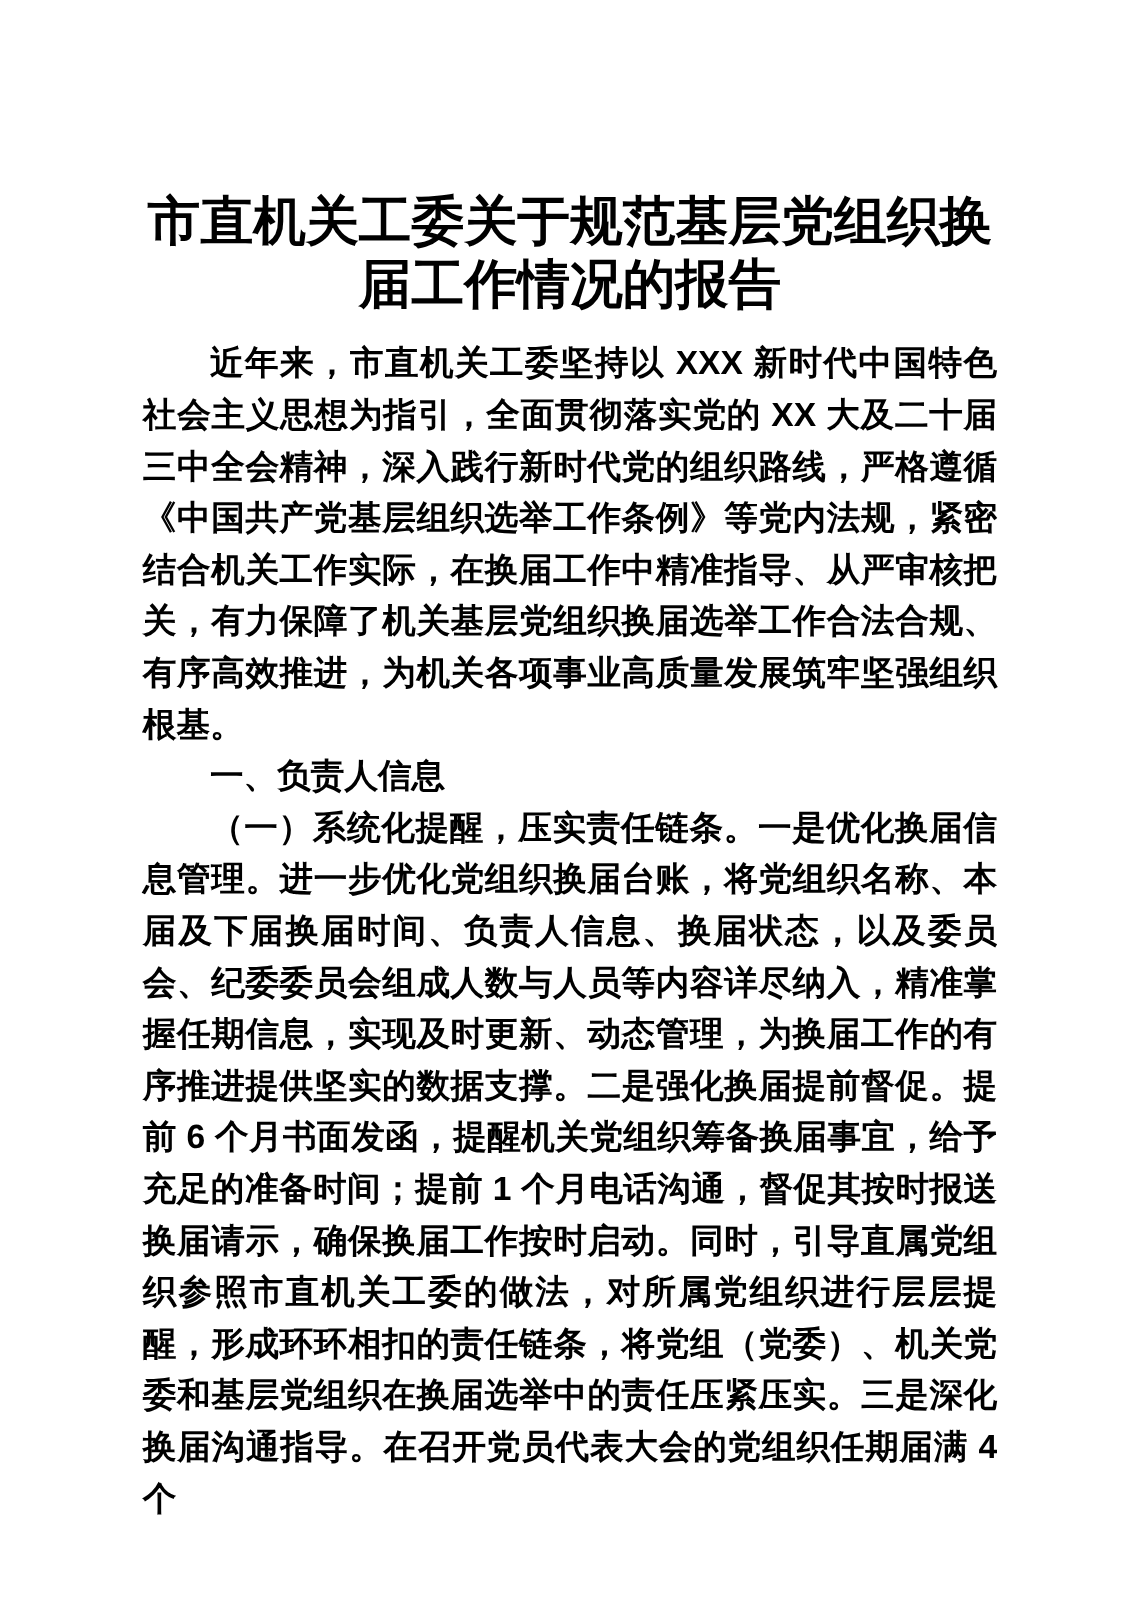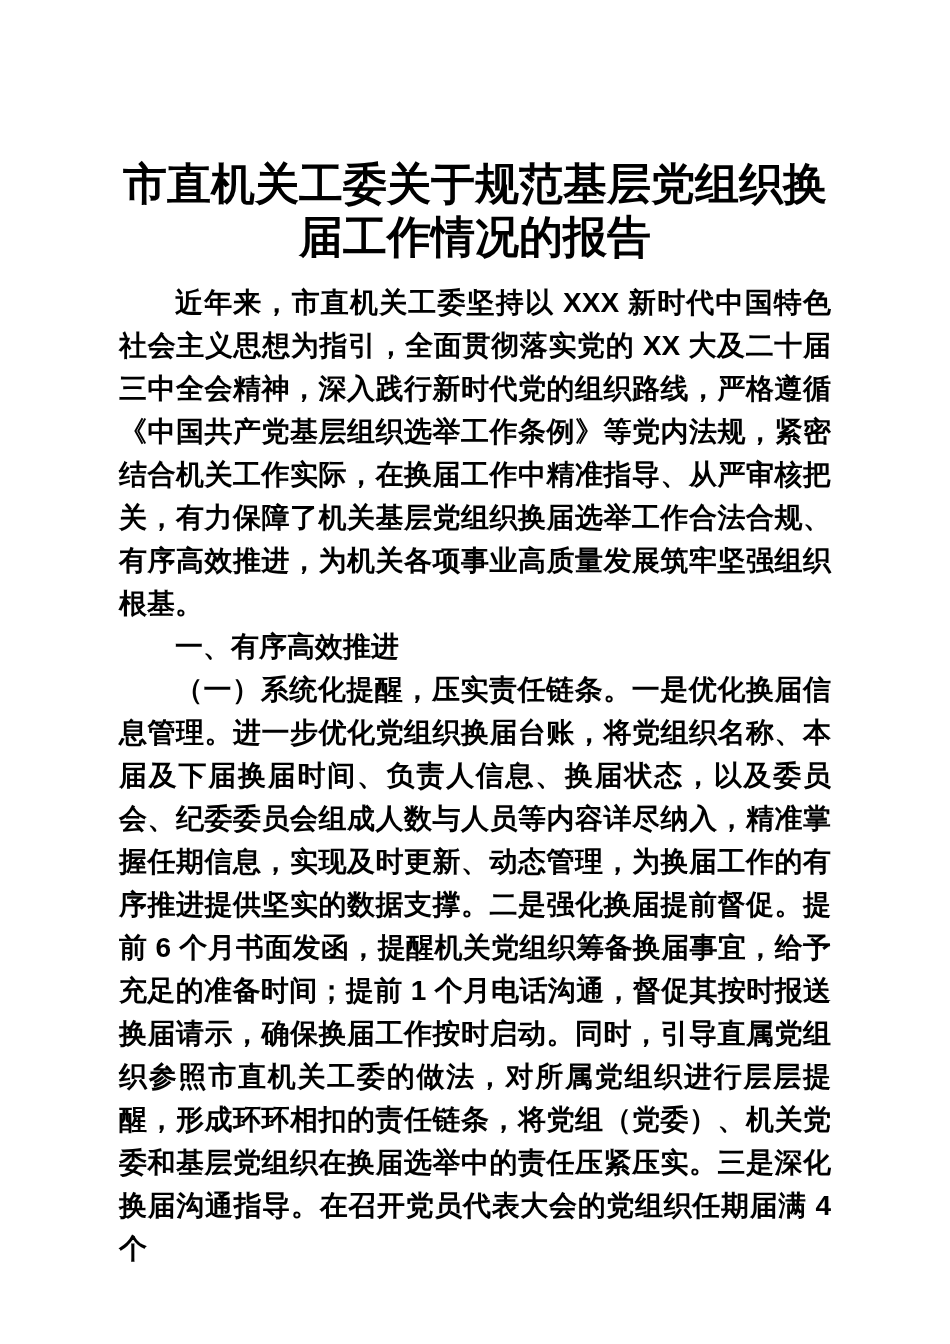--- a/index.html
+++ b/index.html
@@ -42,16 +42,16 @@
     font-weight: bold;
   }
 </style>
 </head>
 <body>
 
 <div class="page">
   <div class="doc">
     <h1 class="doc-title">市直机关工委关于规范基层党组织换届工作情况的报告</h1>
     <p class="doc-paragraph">近年来，市直机关工委坚持以 XXX 新时代中国特色社会主义思想为指引，全面贯彻落实党的 XX 大及二十届三中全会精神，深入践行新时代党的组织路线，严格遵循《中国共产党基层组织选举工作条例》等党内法规，紧密结合机关工作实际，在换届工作中精准指导、从严审核把关，有力保障了机关基层党组织换届选举工作合法合规、有序高效推进，为机关各项事业高质量发展筑牢坚强组织根基。</p>
-    <p class="doc-paragraph">一、有序高效推进</p>
+    <p class="doc-paragraph">一、负责人信息</p>
     <p class="doc-paragraph">（一）系统化提醒，压实责任链条。一是优化换届信息管理。进一步优化党组织换届台账，将党组织名称、本届及下届换届时间、负责人信息、换届状态，以及委员会、纪委委员会组成人数与人员等内容详尽纳入，精准掌握任期信息，实现及时更新、动态管理，为换届工作的有序推进提供坚实的数据支撑。二是强化换届提前督促。提前 6 个月书面发函，提醒机关党组织筹备换届事宜，给予充足的准备时间；提前 1 个月电话沟通，督促其按时报送换届请示，确保换届工作按时启动。同时，引导直属党组织参照市直机关工委的做法，对所属党组织进行层层提醒，形成环环相扣的责任链条，将党组（党委）、机关党委和基层党组织在换届选举中的责任压紧压实。三是深化换届沟通指导。在召开党员代表大会的党组织任期届满 4 个</p>
   </div>
 </div>
 
 </body></html>

